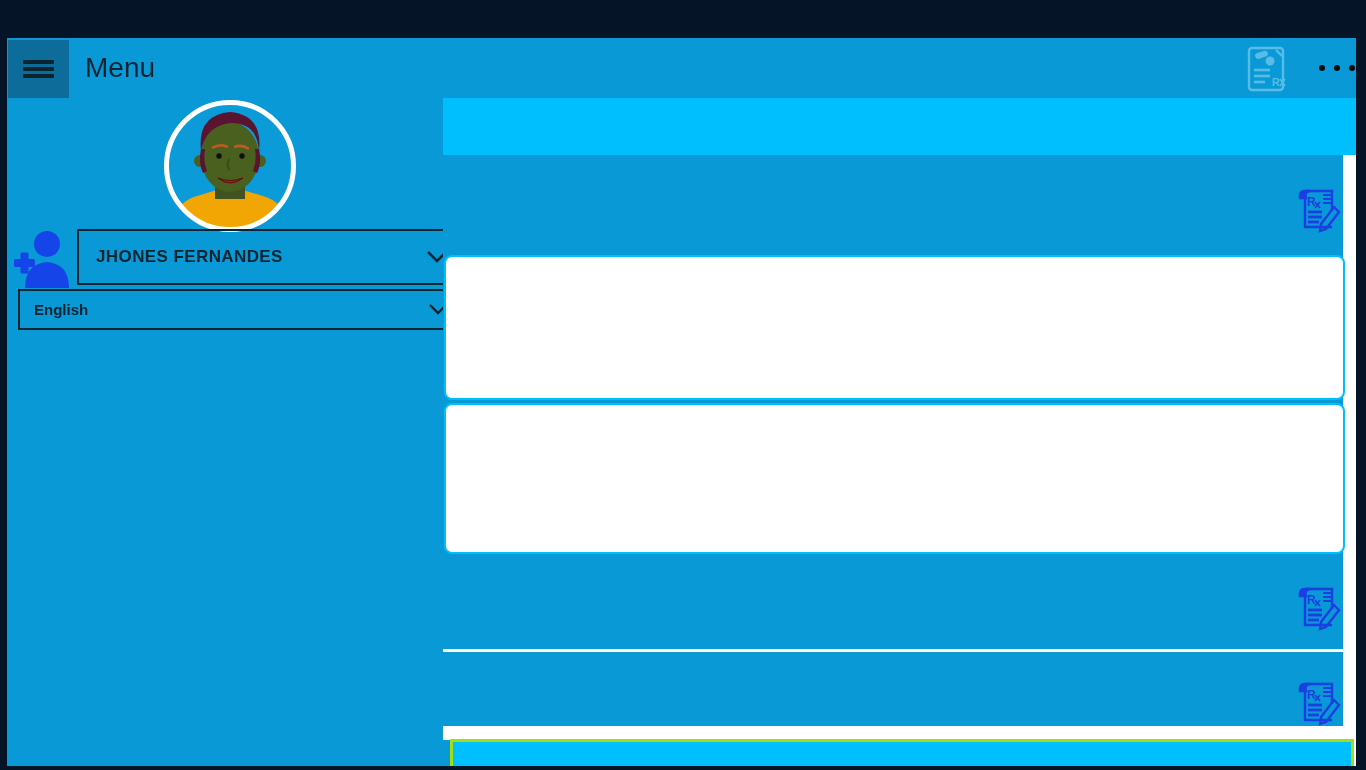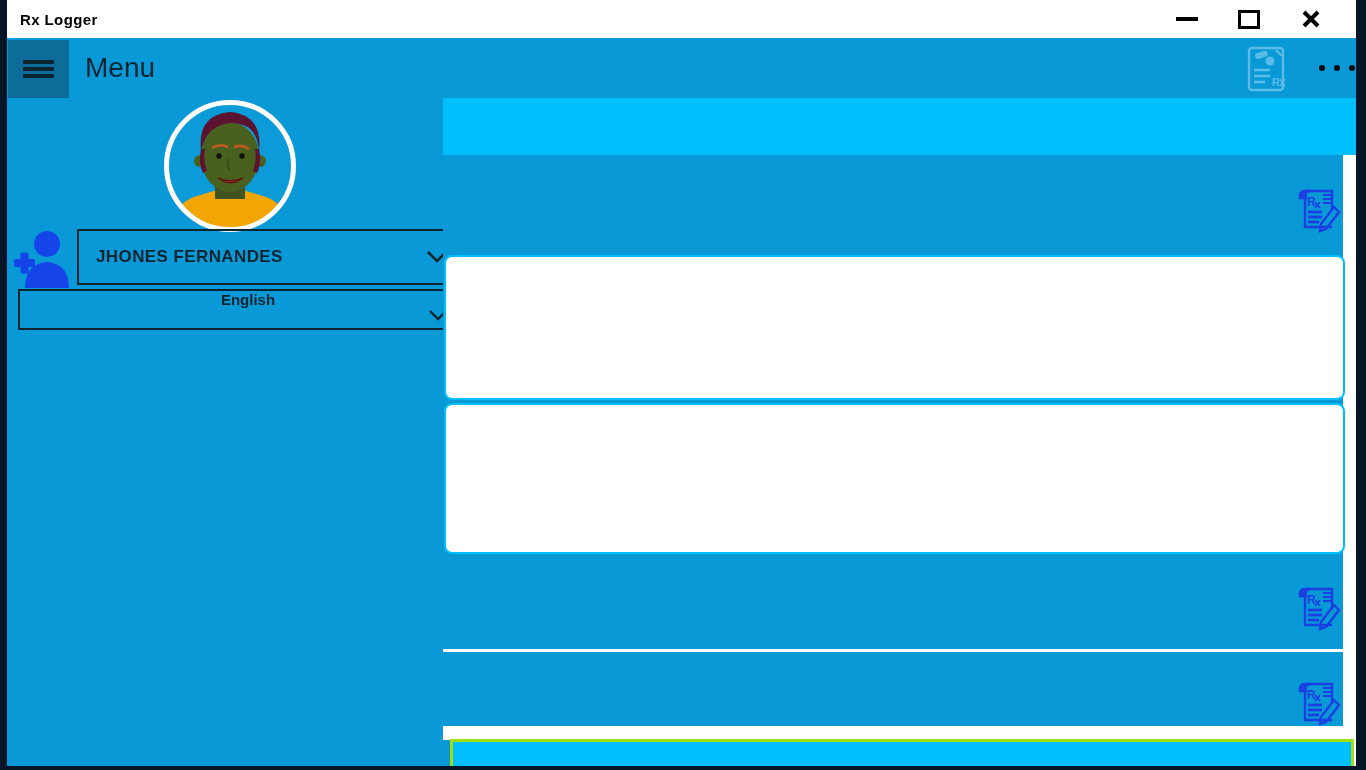--- a/index.html
+++ b/index.html
@@ -23,21 +23,21 @@
   #header-doc-icon{left:1236px;top:6px;width:48px;height:50px;opacity:.6;}
   #more-dots{left:1306px;top:0;height:60px;display:flex;align-items:center;gap:9px;padding:0 6px;cursor:pointer;}
   #more-dots .dot{width:6px;height:6px;background:#0a0a0a;border-radius:50%;}
 
   
   #sidebar{left:7px;top:98px;width:436px;height:668px;background:#0999D6;}
   #avatar{left:156px;top:1px;width:134px;height:134px;}
   #add-user{left:5px;top:130px;width:58px;height:60px;cursor:pointer;}
   .dd{background:transparent;border:2px solid #0A2430;display:flex;align-items:center;color:#0A2430;font-weight:bold;cursor:pointer;}
   #user-dd{left:70px;top:131px;width:366px;height:52px;font-size:17px;letter-spacing:.4px;padding-left:17px;}
-  #lang-dd{left:11px;top:191px;width:428px;height:37px;font-size:15px;padding-left:14px;border-right-width:3px;flex-direction:column;}
+  #lang-dd{left:11px;top:191px;width:428px;height:37px;font-size:15px;padding-left:14px;border-right-width:3px;}
   .dd .chev{margin-left:auto;margin-right:12px;display:flex;align-items:center;}
   #side-menu{left:18px;top:238px;}
   .menu-item{font-size:15px;font-weight:bold;color:#0A2430;line-height:23px;cursor:pointer;white-space:nowrap;}
 
   
   #content{left:443px;top:98px;width:913px;height:668px;background:#0999D6;}
   #cyan-band{left:0;top:0;width:913px;height:57px;background:#00BFFF;}
   #right-gutter{left:900px;top:57px;width:13px;height:611px;background:#ffffff;}
   .panel{left:1px;width:897px;background:#ffffff;border:2px solid #00BFFF;border-radius:8px;}
   #panel1{top:157px;height:141px;}
@@ -53,36 +53,20 @@
   
   #b-left{left:0;top:0;width:7px;height:770px;background:#061427;}
   #b-right{left:1356px;top:0;width:10px;height:770px;background:#061427;}
   #b-bottom{left:0;top:766px;width:1366px;height:4px;background:#061427;}
 </style>
 </head>
 <body>
 
 <div class="screen">
 
-  <div class="abs" id="titlebar">
-    <span id="app-title">Rx Logger</span>
-    <div id="win-controls">
-      <div class="ctrl">
-        <div class="min-glyph"></div>
-      </div>
-      <div class="ctrl">
-        <div class="max-glyph"></div>
-      </div>
-      <div class="ctrl">
-        <svg width="20" height="18">
-          <path d="M3 2 L17 16 M17 2 L3 16" stroke="#000" stroke-width="4"></path>
-        </svg>
-      </div>
-    </div>
-  </div>
 
   <div class="abs" id="appheader">
     <div class="abs" id="hamburger">
       <div class="bar"></div>
       <div class="bar"></div>
       <div class="bar"></div>
     </div>
     <div class="abs" id="menu-title">Menu</div>
 
     <svg class="abs" id="header-doc-icon" viewBox="0 0 48 50">

